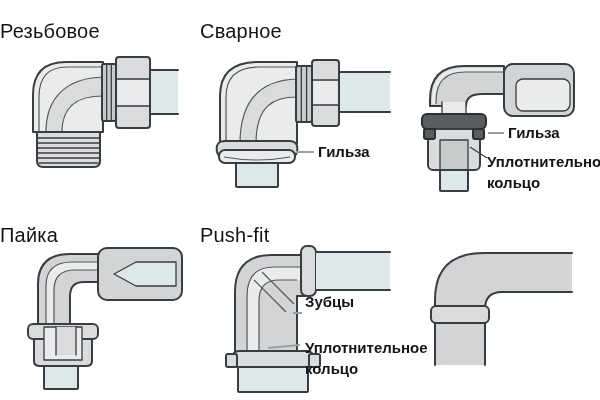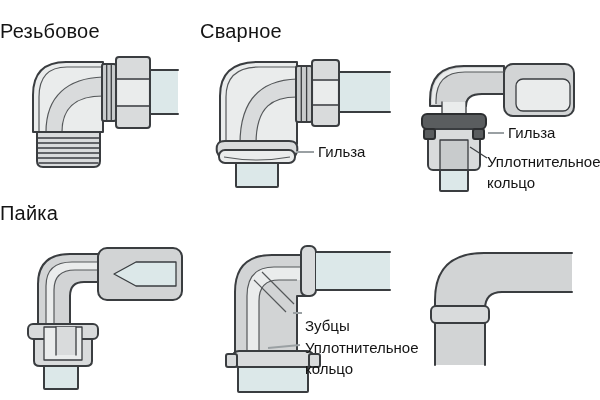--- a/index.html
+++ b/index.html
@@ -3,23 +3,23 @@
 <meta charset="utf-8">
 <style>
   html,body{margin:0;padding:0;background:#fff;}
   .canvas{position:relative;width:600px;height:400px;background:#fff;overflow:hidden;
           font-family:"Liberation Sans",sans-serif;}
   .panel{position:absolute;width:200px;height:200px;}
   .panel svg{position:absolute;left:0;top:0;}
   .panel-title{position:absolute;left:0;top:19px;width:100%;text-align:left;
                font-size:20px;line-height:24px;font-weight:400;color:var(--text,#141414);
                letter-spacing:.2px;}
-  .row2 .panel-title{top:1px;}
+  .row2 .panel-title{top:23px;}
   .callout{position:absolute;font-size:15px;line-height:20px;color:var(--text,#141414);
-           white-space:nowrap;}
+           white-space:nowrap;font-weight:bold;}
   .callout.wrap{white-space:normal;line-height:21px;width:125px;}
   
   .stroke{stroke:var(--outline,#3a3d40);stroke-width:2;stroke-linecap:round;stroke-linejoin:round;}
   .stroke-dk{stroke:#2c2e30;stroke-width:2;stroke-linejoin:round;}
   .s1{stroke-width:1.3;}
   .nofill{fill:none;}
   .detail{fill:none;stroke:#55585a;stroke-width:1.2;}
   .leader{fill:none;stroke:var(--leader,#9aa0a3);stroke-width:2;}
   .leader-thin{fill:none;stroke:var(--outline,#3a3d40);stroke-width:1.2;}
   .f-metal{fill:var(--metal,#d2d4d5);}
@@ -148,20 +148,21 @@
         <path class="f-mid stroke" d="M34,139 H92 V161 Q92,166 86,166 H40 Q34,166 34,161 Z"></path>
         <rect class="f-light stroke s1" x="44" y="127" width="38" height="33"></rect>
         <rect class="f-mid" x="56" y="127" width="20" height="28"></rect>
         <path class="nofill stroke s1" d="M56,127 V155 M76,127 V155"></path>
       </g>
       <rect class="f-pipe stroke" x="44" y="166" width="34" height="23" rx="1"></rect>
     </svg>
   </div>
 
   <div class="panel row2" style="left:200px;top:200px">
+    <div class="panel-title">Push-fit</div>
     <svg viewBox="0 0 200 200" width="200" height="200">
       <g>
         <path class="f-metal stroke" d="M35,152 V92 Q35,55 72,55 H107 V96 H97 V152 Z"></path>
         <path class="f-light" d="M47,152 V96 Q47,67 74,67 H105 V80 H79 Q59,80 59,101 V152 Z"></path>
         <path class="detail" d="M47,152 V96 Q47,67 74,67 H105"></path>
         <path class="detail" d="M59,152 V101 Q59,80 79,80 H97"></path>
         <path class="detail" d="M62,72 L94,104 M54,80 L86,112"></path>
       </g>
       <g>
         <rect class="f-mid stroke" x="101" y="46" width="15" height="50" rx="6"></rect>
@@ -172,21 +173,21 @@
       </g>
       <g>
         <rect class="f-mid stroke" x="32" y="151" width="82" height="16" rx="7"></rect>
         <rect class="f-mid stroke" x="26" y="154" width="11" height="13" rx="2"></rect>
         <rect class="f-mid stroke" x="109" y="154" width="11" height="13" rx="2"></rect>
       </g>
       <rect class="f-pipe stroke" x="38" y="167" width="70" height="25" rx="1"></rect>
       <path class="leader" d="M93,113 H102"></path>
       <path class="leader" d="M68,148 L100,145"></path>
     </svg>
-    <div class="callout" style="left:105px;top:116px">Зубцы</div>
+    <div class="callout" style="left:105px;top:92px">Зубцы</div>
     <div class="callout wrap" style="left:105px;top:137px">Уплотнительное кольцо</div>
   </div>
 
   <div class="panel row2" style="left:400px;top:200px">
     <svg viewBox="0 0 200 200" width="200" height="200">
       <g>
         <path class="f-metal" d="M35,165 V100 Q35,53 84,53 H172 V92 H102 Q85,92 85,109 V165 Z"></path>
         <path class="nofill stroke" d="M35,165 V100 Q35,53 84,53 H172"></path>
         <path class="nofill stroke" d="M85,165 V109 Q85,92 102,92 H172"></path>
       </g>

